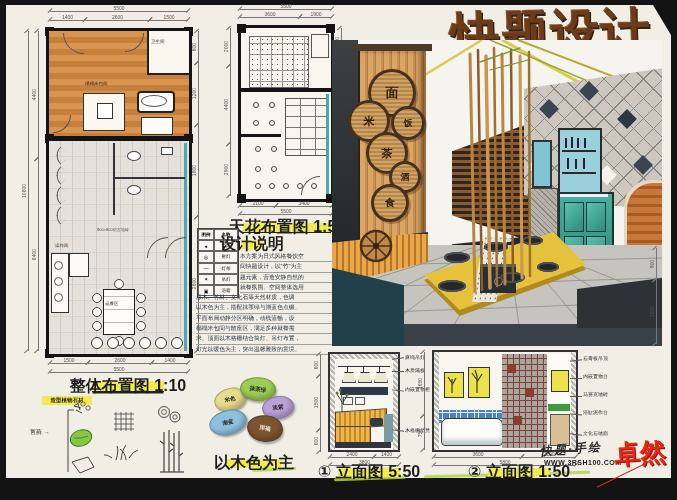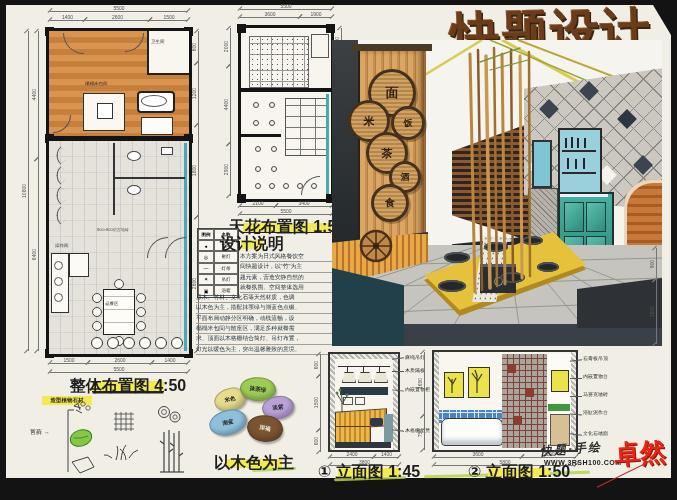--- a/index.html
+++ b/index.html
@@ -154,21 +154,21 @@
       </div>
     <div class="dim" style="left:88px;top:363px;width:64px;">
         <span>2600</span>
       </div>
     <div class="dim" style="left:152px;top:363px;width:36px;">
         <span>1400</span>
       </div>
     <div class="dim" style="left:50px;top:372px;width:138px;">
         <span>5500</span>
       </div>
-    <div class="hl cap" style="left:92px;top:381px;width:72px;height:10px;position:absolute;border-bottom:1px solid #222;box-shadow:0 2px 0 -0.5px #222;">整体布置图 4:50</div>
+    <div class="hl cap" style="left:92px;top:381px;width:72px;height:10px;position:absolute;border-bottom:1px solid #222;box-shadow:0 2px 0 -0.5px #222;">整体布置图 1:10</div>
 
     <div class="s" style="left:238px;top:25px;width:96px;height:177px;border:3px solid #141414;background:#f7f5ed;box-sizing:border-box;">
       <div class="col" style="left:-4px;top:-4px"></div>
       <div class="col" style="right:-4px;top:-4px"></div>
       <div class="col" style="left:-4px;bottom:-4px"></div>
       <div class="col" style="right:-4px;bottom:-4px"></div>
       <div class="s" style="left:8px;top:8px;width:58px;height:50px;border:0.5px solid #666;
            background-image:radial-gradient(#555 0.6px,transparent 0.7px),repeating-linear-gradient(90deg,transparent 0 5px,#999 5px 5.5px),repeating-linear-gradient(0deg,transparent 0 5px,#999 5px 5.5px);
            background-size:5px 5px,auto,auto;"></div>
       <div class="s" style="left:70px;top:6px;width:16px;height:22px;border:0.7px solid #555;"></div>
@@ -495,21 +495,21 @@
       </div>
     <div class="leader" style="left:392px;top:358px;width:12px;transform:rotate(-8deg);"></div>
     <div class="ann" style="left:405px;top:354px;">麻绳吊灯</div>
     <div class="leader" style="left:392px;top:371px;width:12px;"></div>
     <div class="ann" style="left:405px;top:367px;">木质隔板</div>
     <div class="leader" style="left:392px;top:390px;width:12px;transform:rotate(6deg);"></div>
     <div class="ann" style="left:405px;top:386px;">内嵌置物柜</div>
     <div class="leader" style="left:392px;top:430px;width:12px;transform:rotate(8deg);"></div>
     <div class="ann" style="left:405px;top:427px;">木格栅坐凳</div>
     <div class="swoosh" style="left:334px;top:477px;width:72px;height:3px;transform:rotate(-2deg);"></div>
-    <div class="hl cap" style="left:338px;top:468px;width:62px;height:9px;position:absolute;">① 立面图 1:45</div>
+    <div class="hl cap" style="left:338px;top:468px;width:62px;height:9px;position:absolute;">① 立面图 5:50</div>
 
     <div class="s" style="left:432px;top:350px;width:146px;height:102px;border:2px solid #333;background:#f8f6ef;box-sizing:border-box;">
       <div class="hatch s" style="left:0;top:0;width:5px;height:98px;"></div>
       <div class="hatch s" style="left:137px;top:0;width:5px;height:98px;"></div>
       <div class="s" style="left:10px;top:20px;width:18px;height:24px;background:#ece24a;border:1.5px solid #333;">
         <svg width="15" height="21">
             <path d="M7,20 V6 M7,10 L3,4 M7,12 L11,5" stroke="#3a3a2a" stroke-width="1.2" fill="none"></path>
           </svg>
       </div>
       <div class="s" style="left:34px;top:15px;width:20px;height:29px;background:#ece24a;border:1.5px solid #333;">

